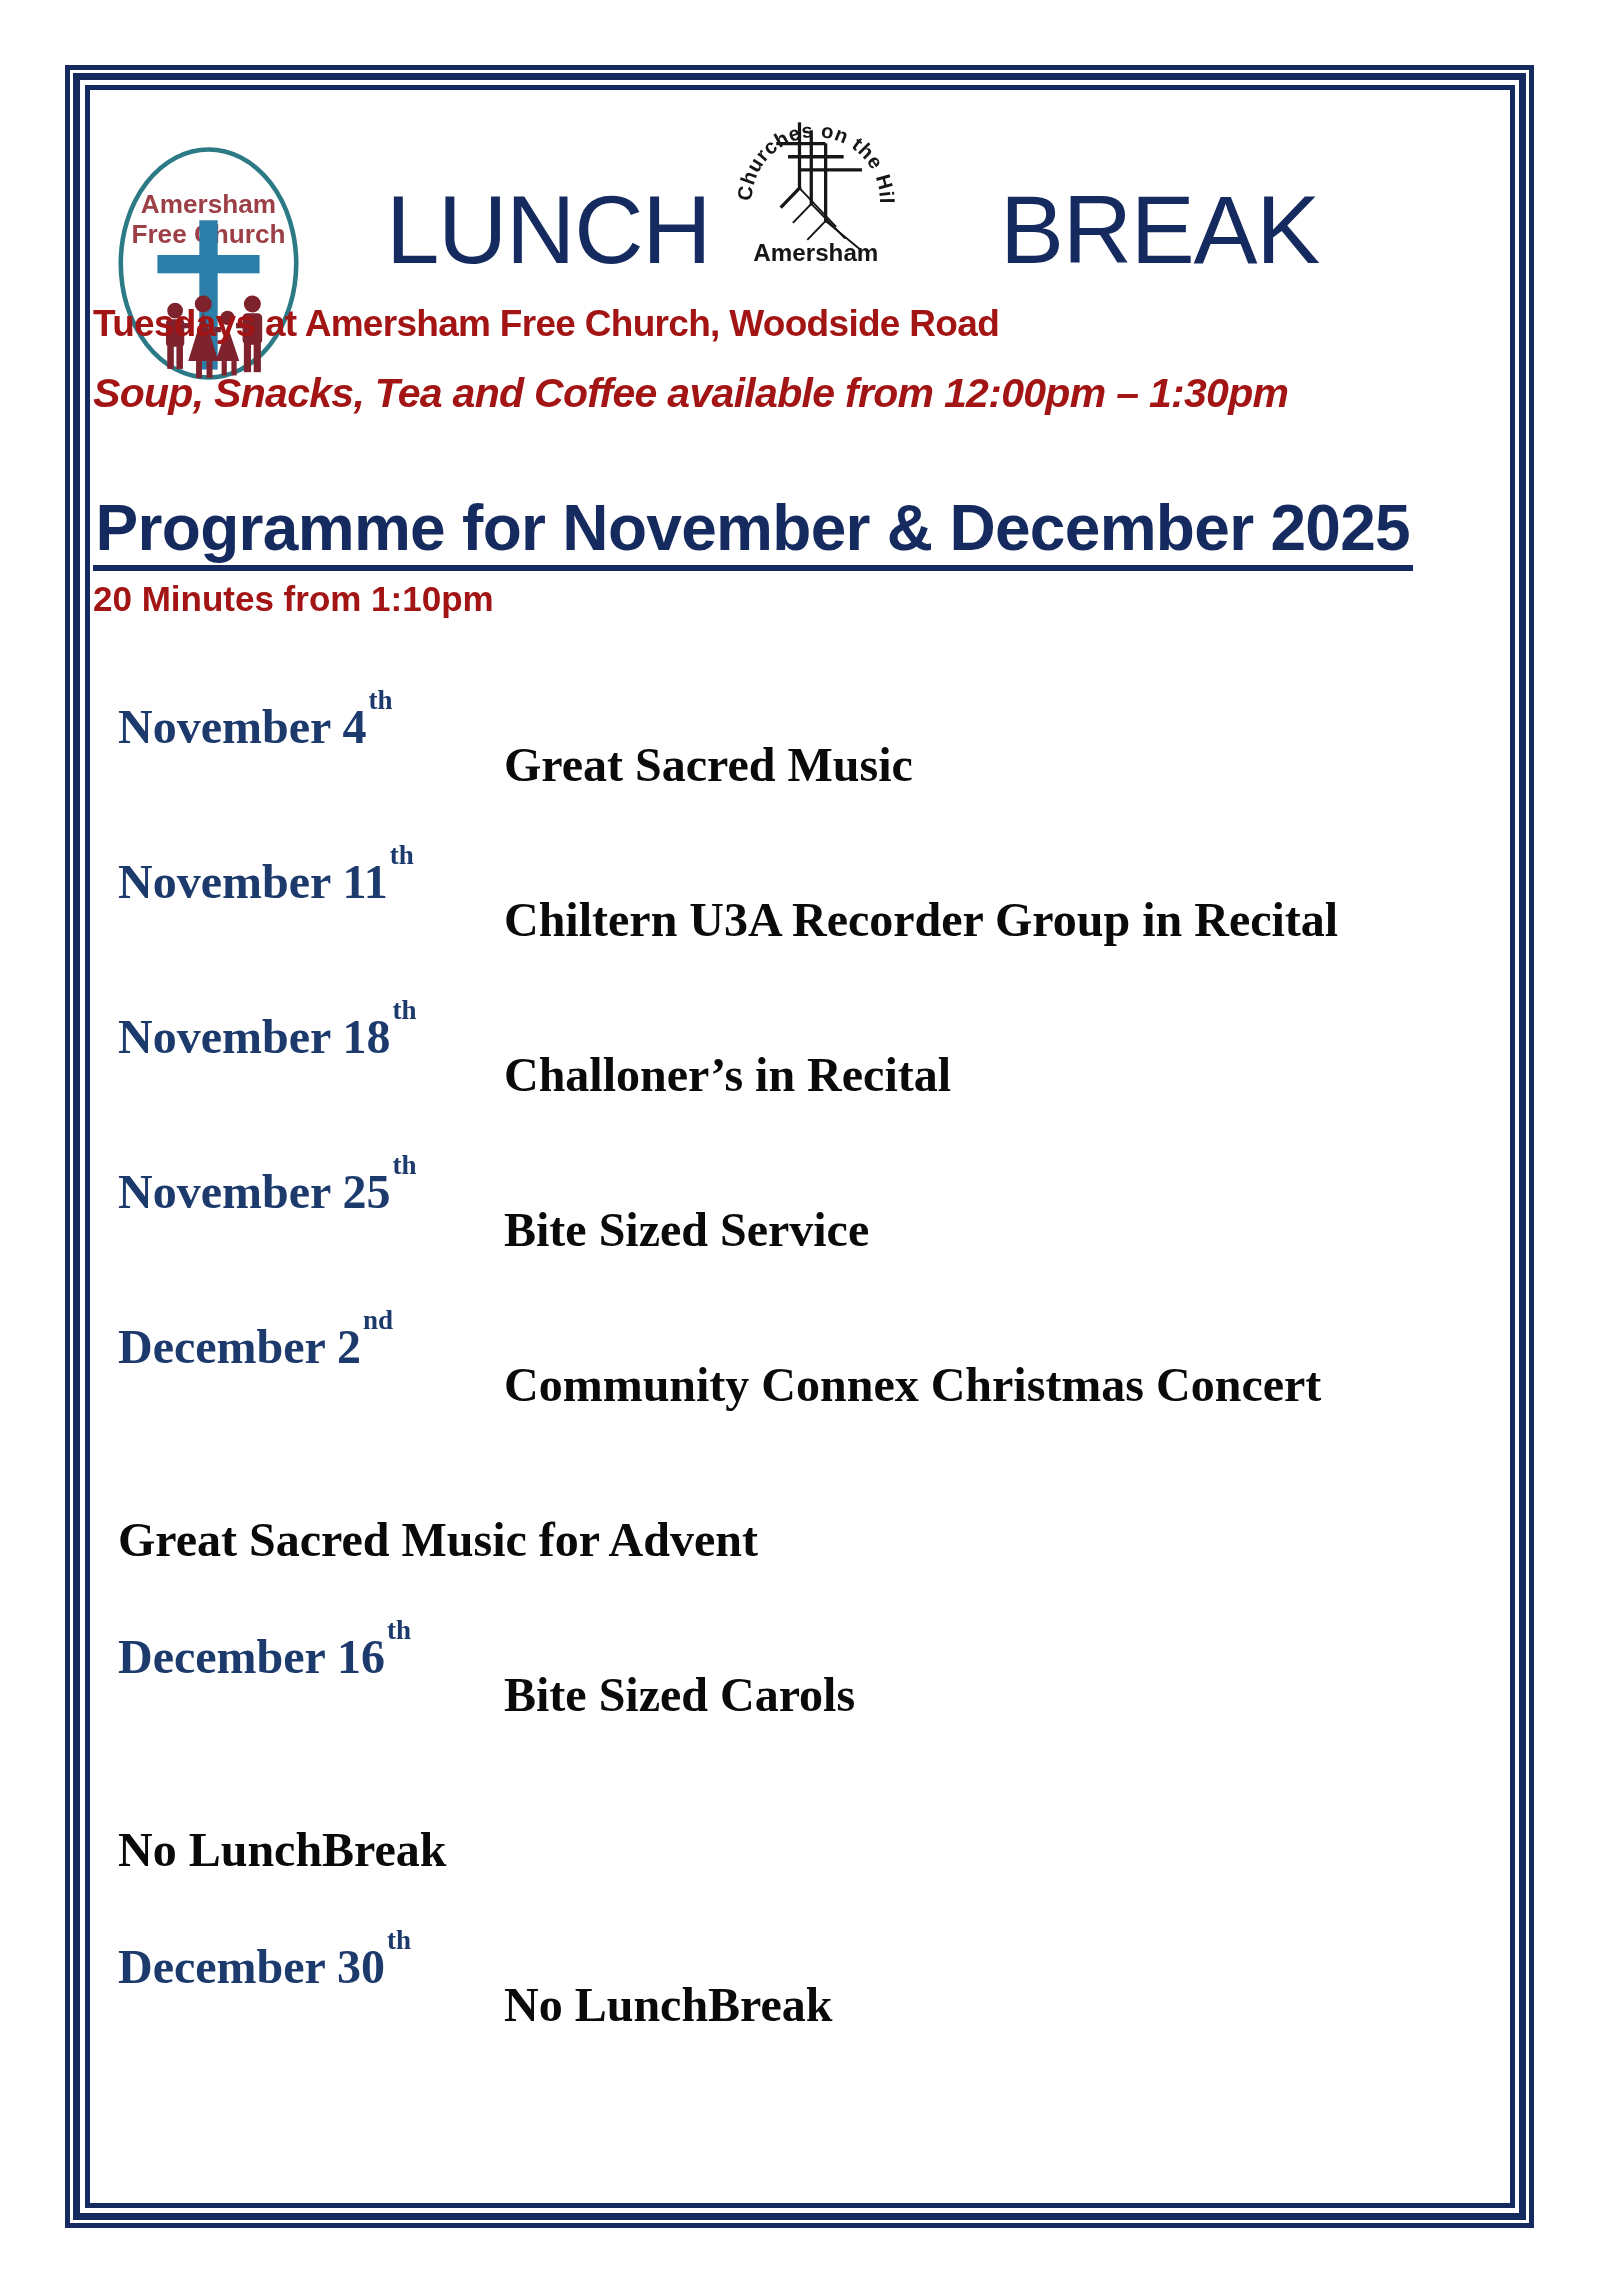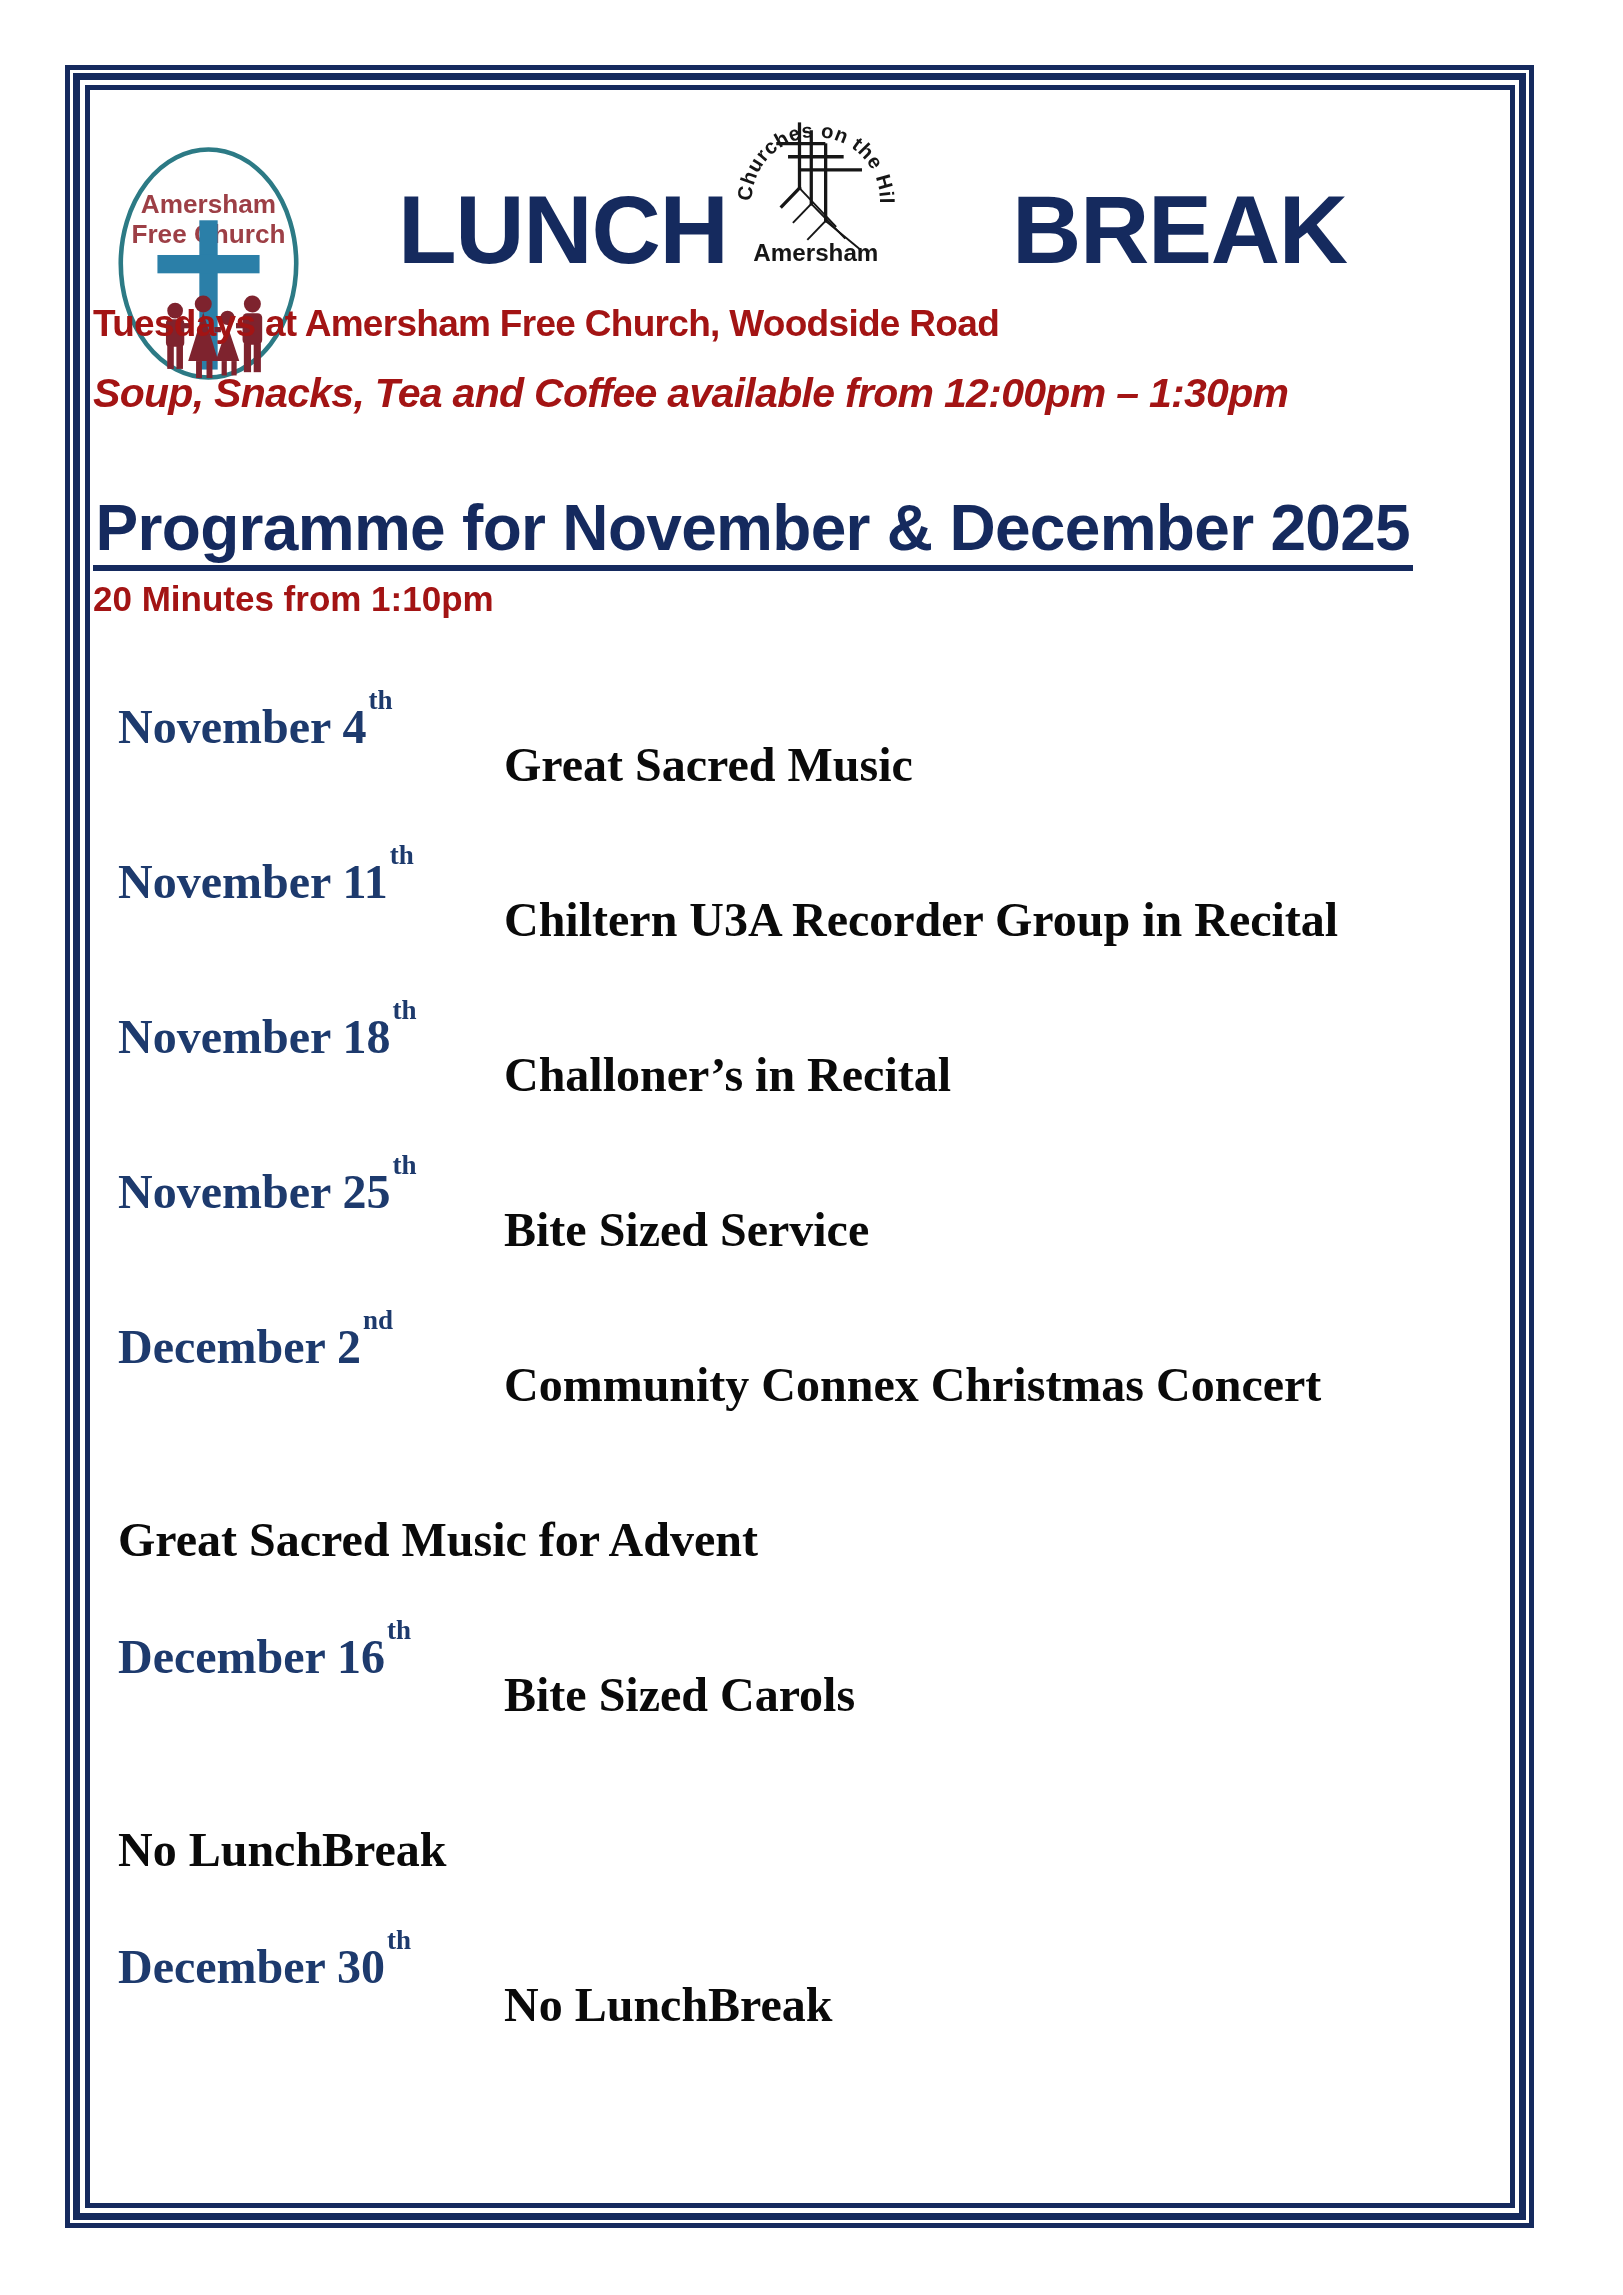--- a/index.html
+++ b/index.html
@@ -27,26 +27,25 @@
   .frame.middle{left:73px;top:73px;right:73px;bottom:75px;border-width:7.2px;}
   .frame.inner {left:85px;top:85px;right:84px;bottom:87px;border-width:5.9px;}
 
   .afc-logo{position:absolute;left:116px;top:145px;width:185px;height:237px;}
   .coth-logo{position:absolute;left:732px;top:90px;width:169px;height:178px;}
 
   .title-word{
     position:absolute;
     top:182px;
     font-size:96px;
-    font-weight:bold;
+    font-weight:normal;
     line-height:1;
     letter-spacing:-1.3px;
     color:var(--navy);
     white-space:nowrap;
-    margin-left:12px;
   }
   .title-word.left{left:386px;}
   .title-word.right{left:1000px;}
 
   .center-line{
     position:absolute;
     left:93px;
     right:89px;
     text-align:left;
     line-height:1;

